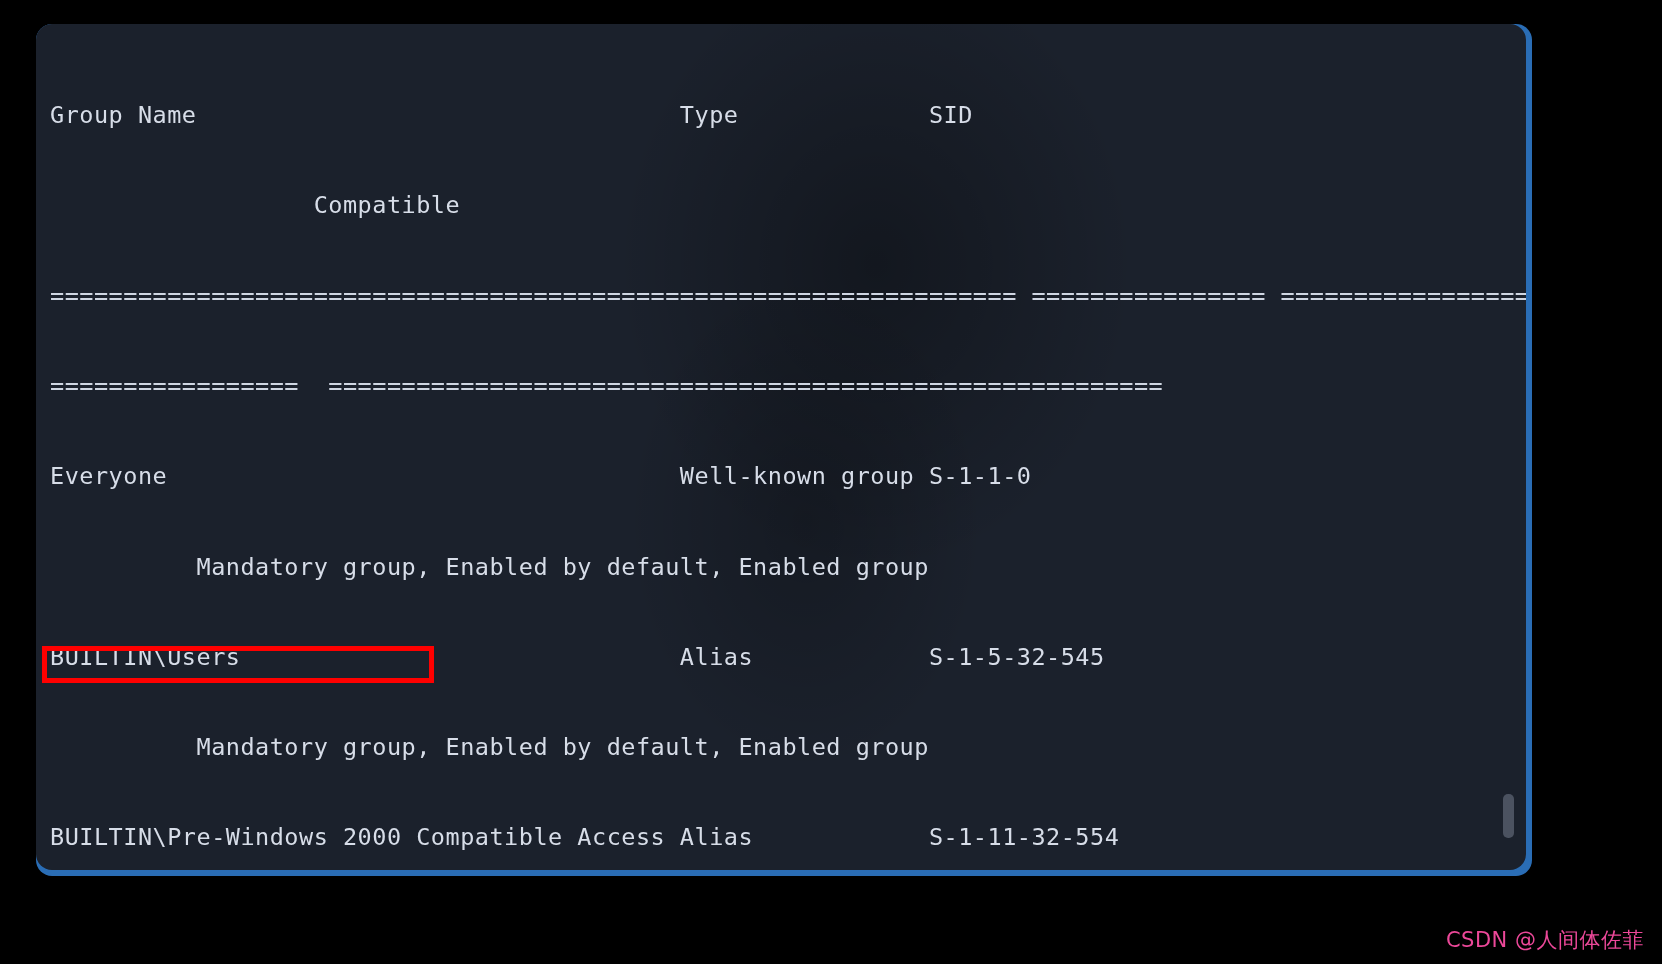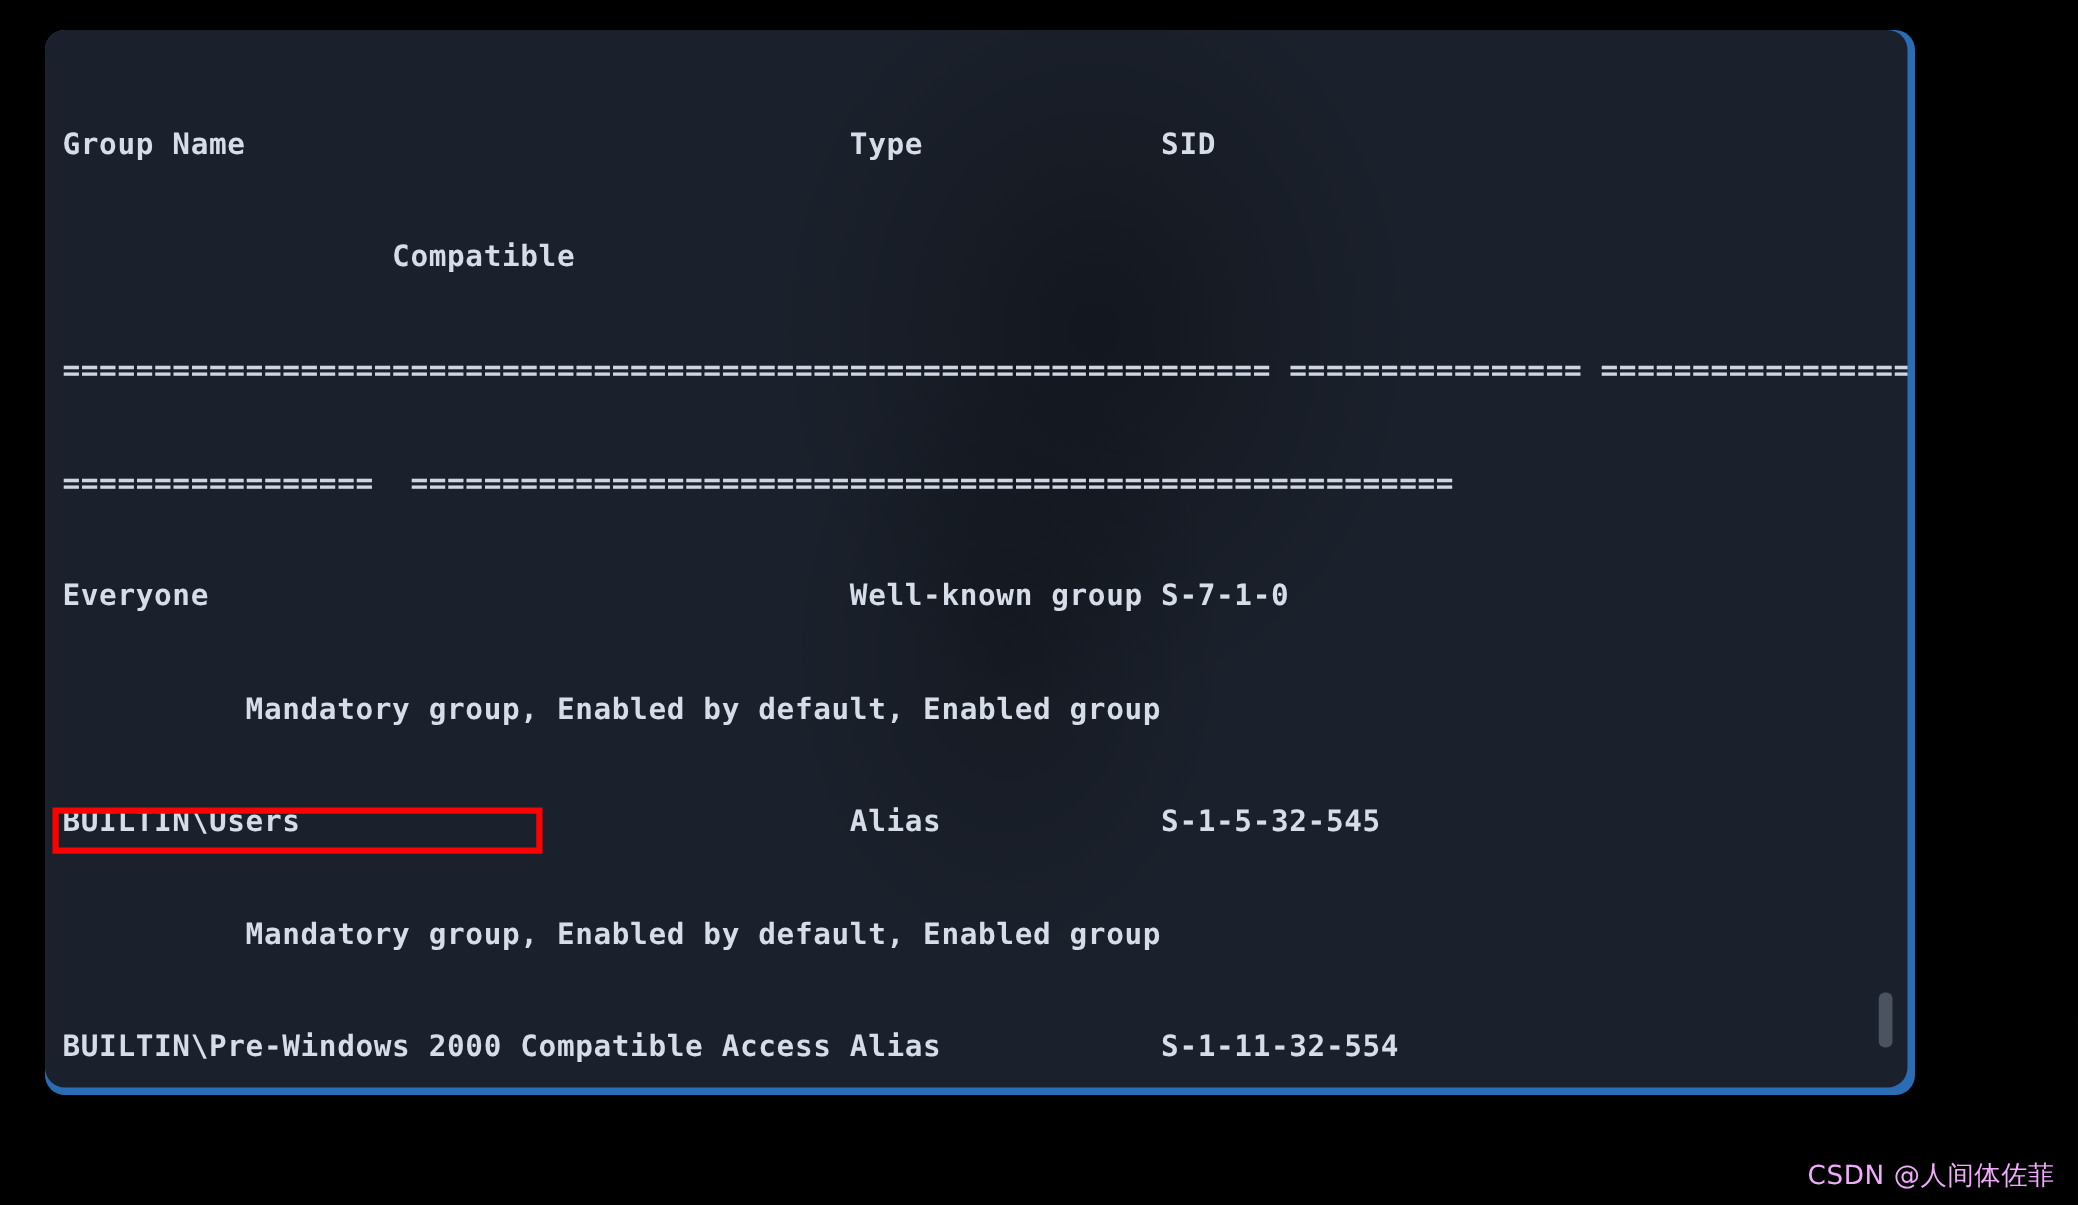--- a/index.html
+++ b/index.html
@@ -34,21 +34,20 @@
 
   #terminal {
     position: absolute;
     left: 36px;
     top: 24px;
     width: 1490px;
     height: 846px;
     background: #1b212c;
     border-radius: 16px;
     overflow: hidden;
-    font-weight: bold;
   }
 
   
   #terminal::before {
     content: "";
     position: absolute;
     left: 480px;
     top: -120px;
     width: 900px;
     height: 900px;
@@ -107,42 +106,42 @@
     height: 44px;
     background: #4b5260;
     border-radius: 5px;
     z-index: 4;
   }
 
   #watermark {
     position: absolute;
     right: 18px;
     bottom: 10px;
-    color: #f0abfc;
+    color: #ec4899;
     font-family: "DejaVu Sans", sans-serif;
     font-size: 21px;
     letter-spacing: 0.5px;
     z-index: 6;
   }
 </style>
 </head>
 <body>
 
 <div id="screen">
 
   <div id="window-frame"></div>
 
   <div id="terminal">
 
     <div id="console">
       <div class="line"><span class="txt">Group Name                                 Type             SID</span></div>
       <div class="line"><span class="txt">                  Compatible</span></div>
       <div class="line"><span class="sep">================================================================== ================ ==============================================================</span></div>
       <div class="line"><span class="sep">=================  =========================================================</span></div>
-      <div class="line"><span class="txt">Everyone                                   Well-known group S-7-1-0</span></div>
+      <div class="line"><span class="txt">Everyone                                   Well-known group S-1-1-0</span></div>
       <div class="line"><span class="txt">          Mandatory group, Enabled by default, Enabled group</span></div>
       <div class="line"><span class="txt">BUILTIN\Users                              Alias            S-1-5-32-545</span></div>
       <div class="line"><span class="txt">          Mandatory group, Enabled by default, Enabled group</span></div>
       <div class="line"><span class="txt">BUILTIN\Pre-Windows 2000 Compatible Access Alias            S-1-11-32-554</span></div>
       
       
       
       
       
       

